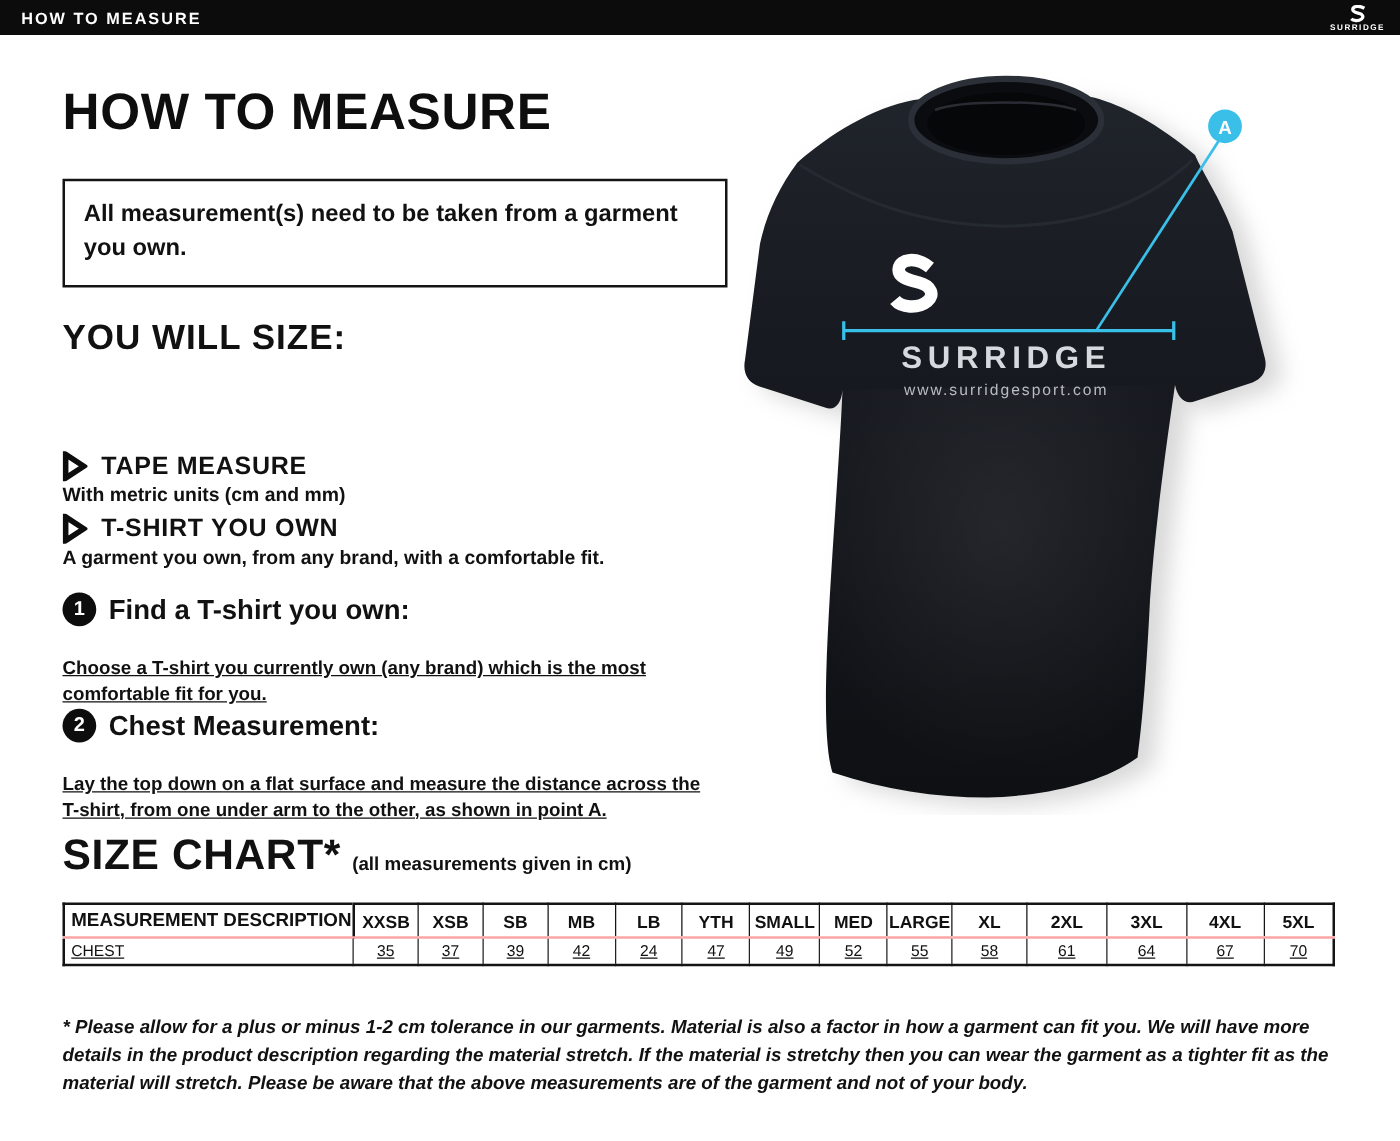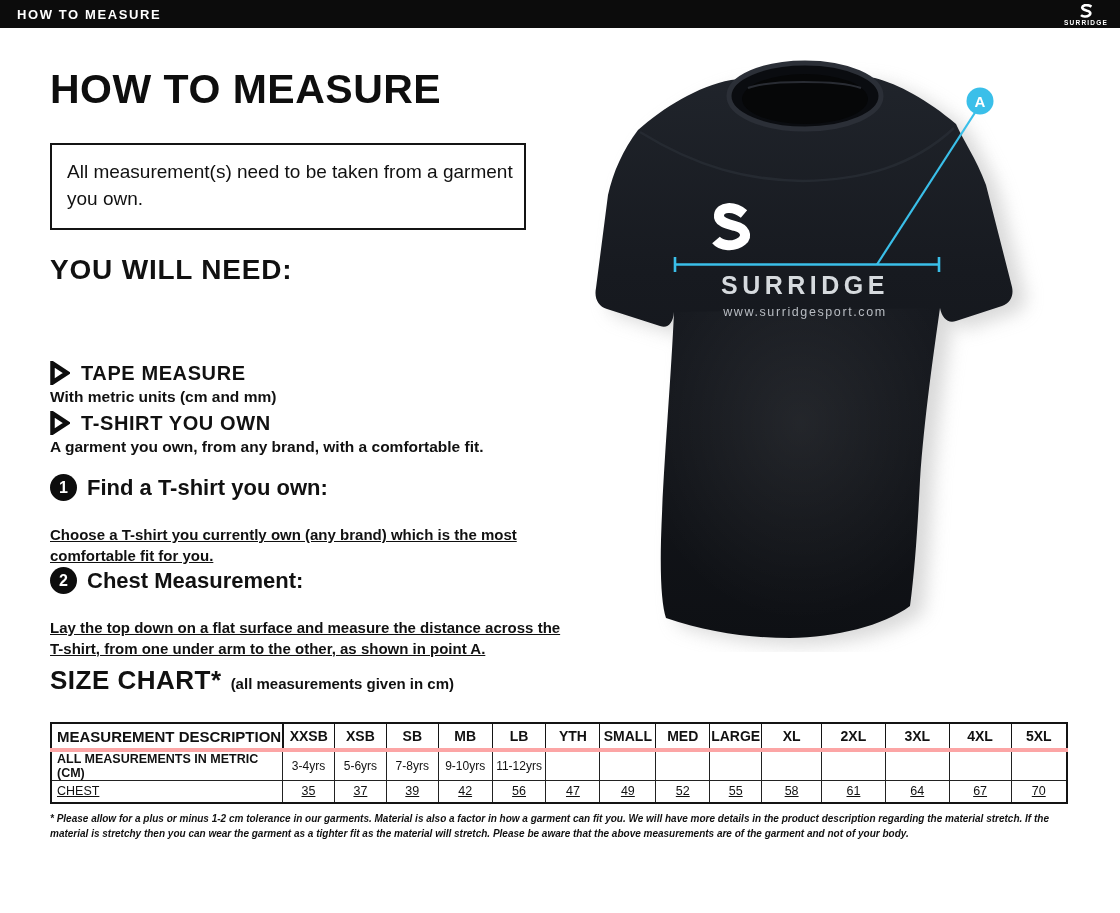--- a/index.html
+++ b/index.html
@@ -11,22 +11,22 @@
   .topbar { position:absolute; left:0; top:0; width:1120px; height:28px;
             background:#0c0c0c; display:flex; align-items:center;
             justify-content:space-between; padding:0 12px 0 17px; }
   .topbar-title { color:#fff; font-size:13px; font-weight:bold; letter-spacing:1.6px; }
   .topbar-logo { display:flex; flex-direction:column; align-items:center; line-height:1; padding-top:2px; }
   .topbar-brand { color:#fff; font-size:6.5px; font-weight:bold; letter-spacing:1.2px; margin-top:1px; }
 
   
   .h1 { position:absolute; left:50px; top:66px; font-size:41px; font-weight:800;
         letter-spacing:0.5px; color:#0e0e0e; }
-  .note-box { position:absolute; left:50px; top:143px; width:476px; border:2px solid #141414;
-              padding:14px 7px 15px 15px; font-size:19px; font-weight:normal; line-height:1.42; }
+  .note-box { position:absolute; left:50px; top:143px; width:532px; border:2px solid #141414;
+              padding:14px 7px 15px 15px; font-size:19px; font-weight:bold; line-height:1.42; }
   .ywn-heading { position:absolute; left:50px; top:254px; font-size:28px; font-weight:800;
                  letter-spacing:0.8px; }
 
   .need-item { position:absolute; left:50px; width:520px;margin-top:44px; }
   .need-item.n0 { top:317px; }
   .need-item.n1 { top:367px; }
   .need-title-row { display:flex; align-items:center; gap:11px; }
   .need-title { font-size:20px; font-weight:800; letter-spacing:0.6px; }
   .need-desc { font-size:15.5px; font-weight:bold; margin-top:3px; }
 
@@ -36,59 +36,59 @@
   .step-title-row { display:flex; align-items:center; gap:10px; }
   .step-badge { width:27px; height:27px; border-radius:50%; background:#0d0d0d; color:#fff;
                 display:flex; align-items:center; justify-content:center;
                 font-size:16px; font-weight:bold; flex:0 0 auto; }
   .step-title { font-size:22px; font-weight:800; }
   .step-desc { font-size:15px; font-weight:bold; line-height:1.38; margin-top:24px; width:520px;text-decoration:underline; }
 
   
   .size-heading-row { position:absolute; left:50px; top:665px; display:flex;
                       align-items:flex-end; gap:9px; }
-  .size-heading { font-size:26px; font-weight:800; letter-spacing:0.5px; }
+  .size-heading { font-size:34px; font-weight:800; letter-spacing:0.5px; }
   .size-subheading { font-size:15px; font-weight:bold; padding-bottom:4px; }
 
   table.size-table { position:absolute; left:50px; top:722px; width:1018px;
                      border-collapse:collapse; border:2px solid #141414; }
   .size-table th, .size-table td { border:1px solid #222; text-align:center;
                                    vertical-align:middle; }
   .size-table thead th { font-size:14px; font-weight:bold; height:27px;
-                         border-bottom:4px solid #fca5a5; border-right:1.5px solid #141414; }
+                         border-bottom:2px solid #fca5a5; border-right:1.5px solid #141414; }
   .size-table thead th.desc-col, .size-table td.desc-col { text-align:left; padding-left:5px; }
   .size-table thead th.desc-col { font-size:15px; border-right:2px solid #141414; }
   .size-table tbody tr.metric-row td { font-size:12px; height:23px; }
   .size-table tbody tr.metric-row td.desc-col { font-weight:bold; font-size:12.5px; }
   .size-table tbody tr.chest-row td { font-size:12.5px; height:22px;text-decoration:underline; }
 
   
   .footnote { position:absolute; left:50px; top:811px; width:1032px;
-              font-size:10px; font-weight:bold; font-style:italic; line-height:1.5; }
+              font-size:15px; font-weight:bold; font-style:italic; line-height:1.5; }
 
   
   .shirt-wrap { position:absolute; left:578px; top:50px; width:534px; height:602px; }
 </style>
 </head>
 <body>
 
 <div class="topbar">
   <span class="topbar-title">HOW TO MEASURE</span>
   <div class="topbar-logo">
     <svg width="17" height="15" viewBox="0 0 17 15">
       <path d="M13.5 2.6 C 9.5 0.2, 4.5 0.8, 4.2 3.4 C 4 5.6, 7.2 6.1, 9.3 6.7 C 12.3 7.4, 13.2 9.6, 11.2 11.2 C 8.8 13.1, 4.6 12.6, 3 11.1" fill="none" stroke="#ffffff" stroke-width="2.6"></path>
     </svg>
     <span class="topbar-brand">SURRIDGE</span>
   </div>
 </div>
 
 <div class="h1">HOW TO MEASURE</div>
 <div class="note-box">All measurement(s) need to be taken from a garment you own.</div>
 
-<div class="ywn-heading">YOU WILL NEED:</div>
+<div class="ywn-heading">YOU WILL SIZE:</div>
 
 <div class="need-item n0">
   <div class="need-title-row">
     <svg width="20" height="24" viewBox="0 0 20 24">
       <polygon points="2.5,2.5 17,12 2.5,21.5" fill="#ffffff" stroke="#0d0d0d" stroke-width="4.5" stroke-linejoin="miter"></polygon>
     </svg>
     <span class="need-title">TAPE MEASURE</span>
   </div>
   <div class="need-desc">With metric units (cm and mm)</div>
 </div>
@@ -200,44 +200,27 @@
       <th>MED</th>
       <th>LARGE</th>
       <th>XL</th>
       <th>2XL</th>
       <th>3XL</th>
       <th>4XL</th>
       <th>5XL</th>
     </tr>
   </thead>
   <tbody>
-    <tr class="metric-row">
-      <td class="desc-col">ALL MEASUREMENTS IN METRIC (CM)</td>
-      <td>3-4yrs</td>
-      <td>5-6yrs</td>
-      <td>7-8yrs</td>
-      <td>9-10yrs</td>
-      <td>11-12yrs</td>
-      <td></td>
-      <td></td>
-      <td></td>
-      <td></td>
-      <td></td>
-      <td></td>
-      <td></td>
-      <td></td>
-      <td></td>
-    </tr>
     <tr class="chest-row">
       <td class="desc-col">CHEST</td>
       <td>35</td>
       <td>37</td>
       <td>39</td>
       <td>42</td>
-      <td>56</td>
+      <td>24</td>
       <td>47</td>
       <td>49</td>
       <td>52</td>
       <td>55</td>
       <td>58</td>
       <td>61</td>
       <td>64</td>
       <td>67</td>
       <td>70</td>
     </tr>

